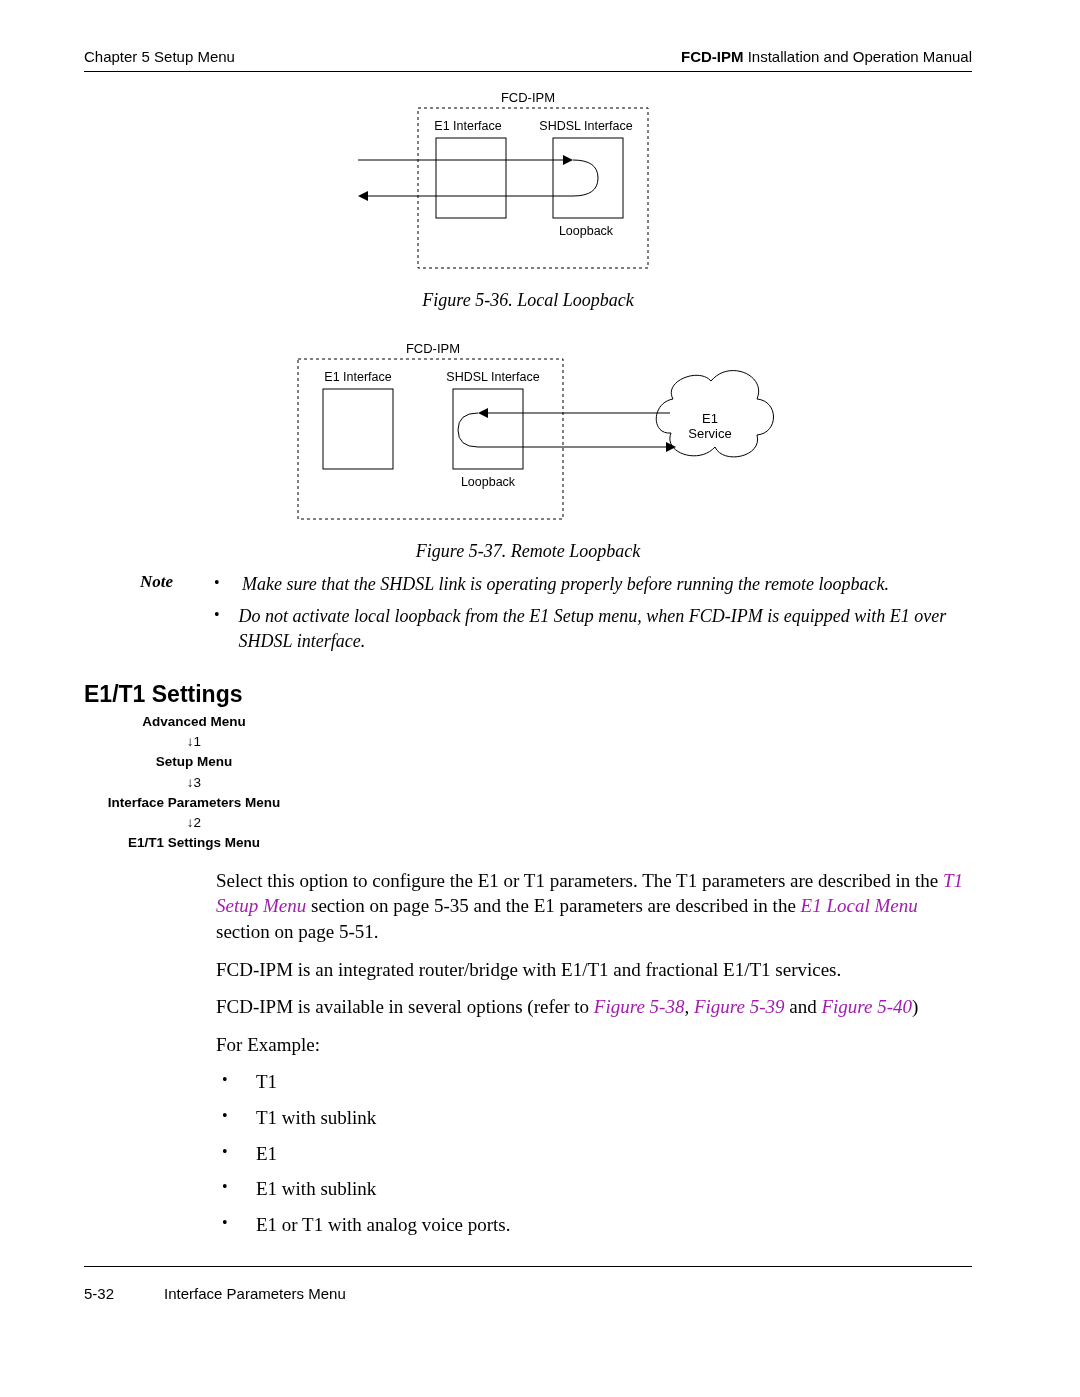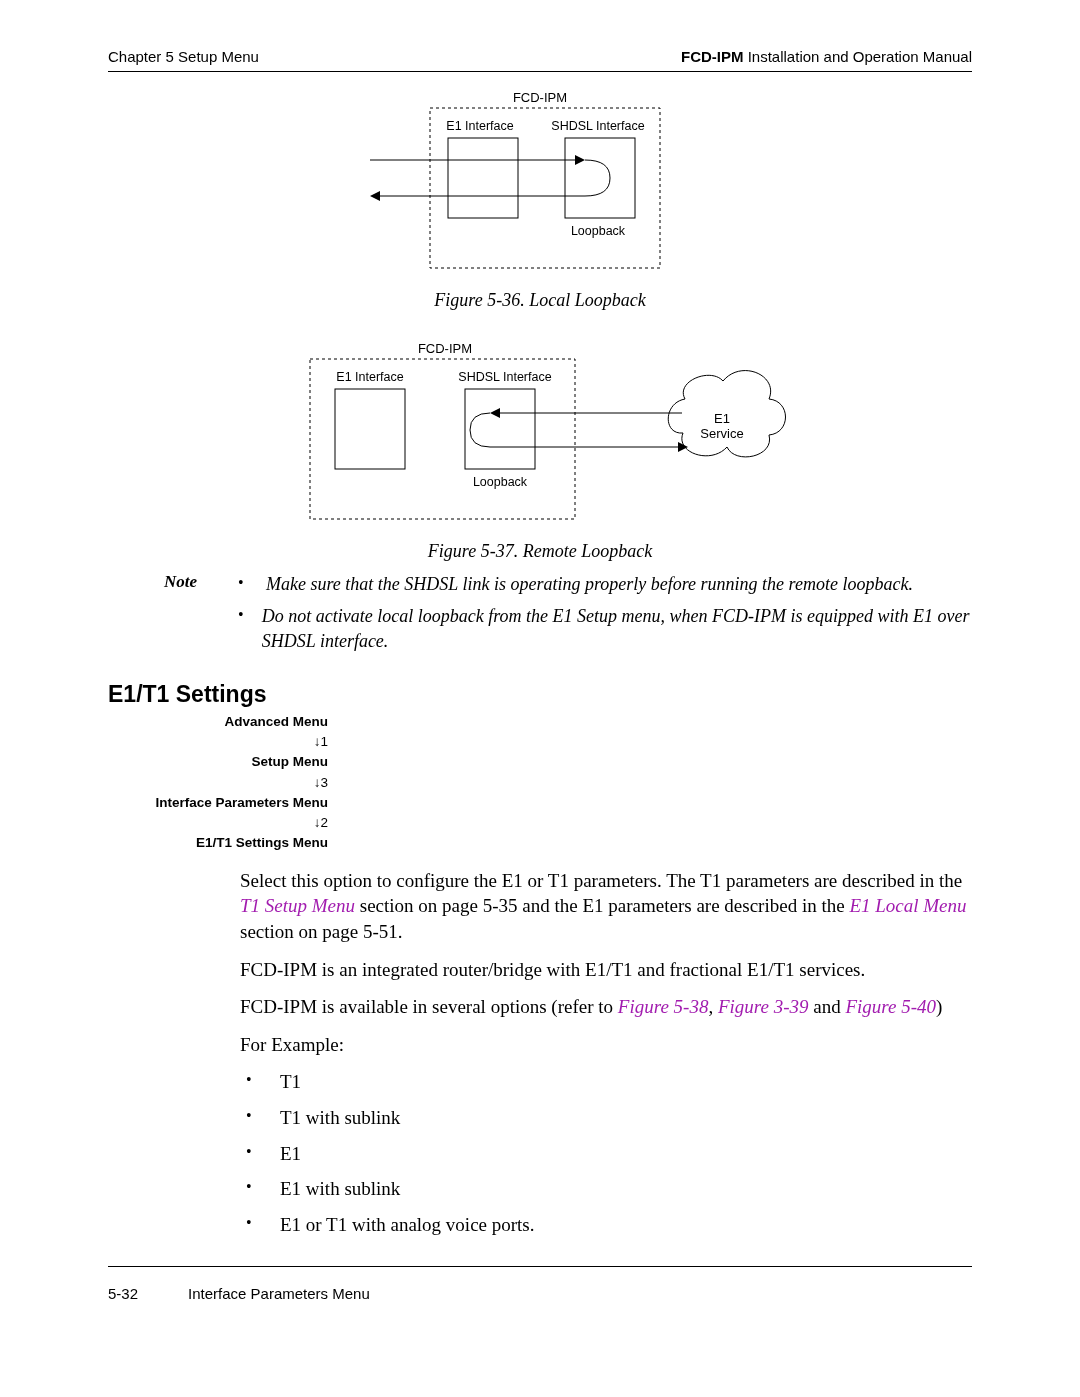--- a/index.html
+++ b/index.html
@@ -4,21 +4,21 @@
 <style>
   body {
     margin: 0;
     padding: 0;
     background: #fff;
     font-family: "Times New Roman", Times, serif;
     color: #000;
     width: 1080px;
   }
   .page {
-    padding: 48px 108px 40px 108px;
+    padding: 48px 108px 40px 84px;
     box-sizing: border-box;
   }
   .header {
     display: flex;
     justify-content: space-between;
     font-family: Arial, Helvetica, sans-serif;
     font-size: 15px;
     padding-bottom: 4px;
   }
   .header-right strong { font-weight: bold; }
@@ -70,21 +70,21 @@
   .section-heading {
     font-family: Liberation Sans, sans-serif;
     font-weight: bold;
     font-size: 23px;
     margin: 18px 0 4px 0;
   }
   .crumb {
     font-family: Arial, Helvetica, sans-serif;
     font-weight: bold;
     font-size: 13.5px;
-    text-align: right;
+    text-align: center;
     width: 220px;
     margin-left: 0;
     line-height: 1.5;
   }
   .crumb .arrow { font-weight: normal; }
   .body-text {
     font-size: 19px;
     line-height: 1.35;
     margin: 14px 0 0 132px;
   }
@@ -202,21 +202,21 @@
     <span class="arrow">↓2</span><br>
     <span>E1/T1 Settings Menu</span>
   </div>
 
   <div class="body-text">
     <p>
       <span>Select this option to configure the E1 or T1 parameters. The T1 parameters are described in the </span><span class="link">T1 Setup Menu</span><span> section on page 5-35 and the E1 parameters are described in the </span><span class="link">E1 Local Menu</span><span> section on page 5-51.</span>
     </p>
     <p>FCD-IPM is an integrated router/bridge with E1/T1 and fractional E1/T1 services.</p>
     <p>
-      <span>FCD-IPM is available in several options (refer to </span><span class="link">Figure 5-38</span><span>, </span><span class="link">Figure 3-39</span><span> and </span><span class="link">Figure 5-40</span><span>)</span>
+      <span>FCD-IPM is available in several options (refer to </span><span class="link">Figure 5-38</span><span>, </span><span class="link">Figure 5-39</span><span> and </span><span class="link">Figure 5-40</span><span>)</span>
     </p>
     <p>For Example:</p>
     <ul class="example-list">
       <li>
           <span class="bullet">•</span>
           <span>T1</span>
         </li>
       <li>
           <span class="bullet">•</span>
           <span>T1 with sublink</span>

